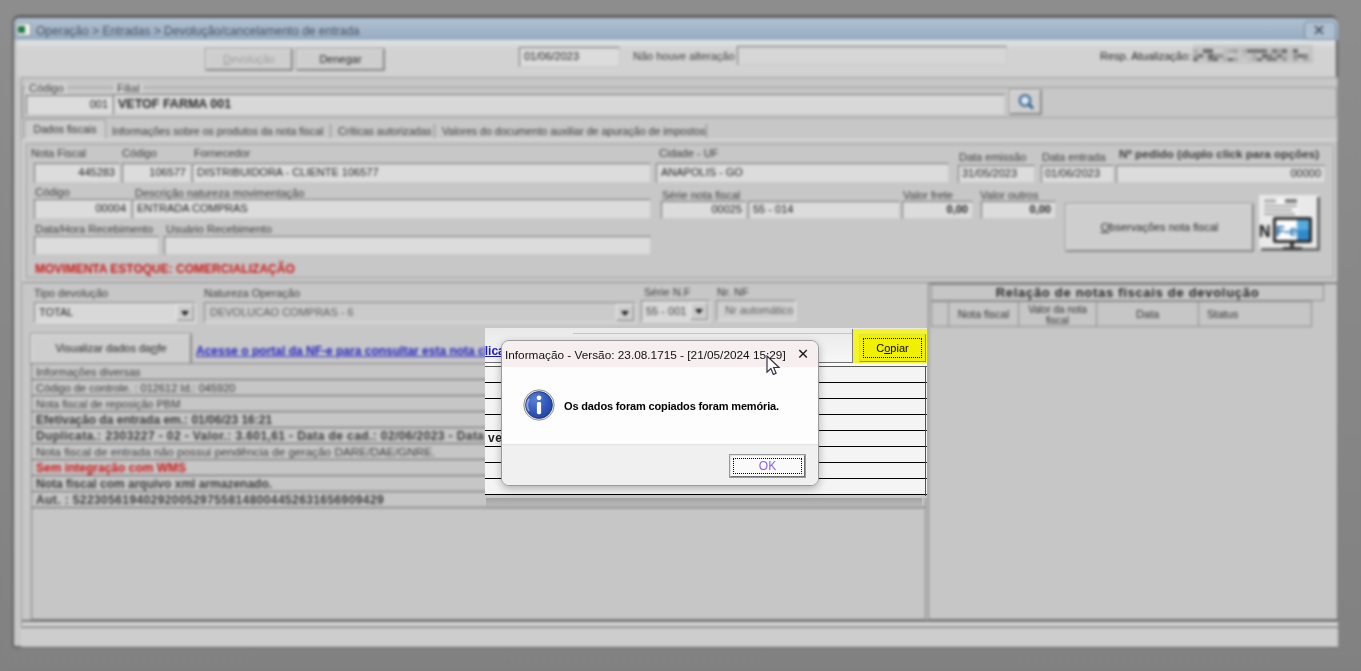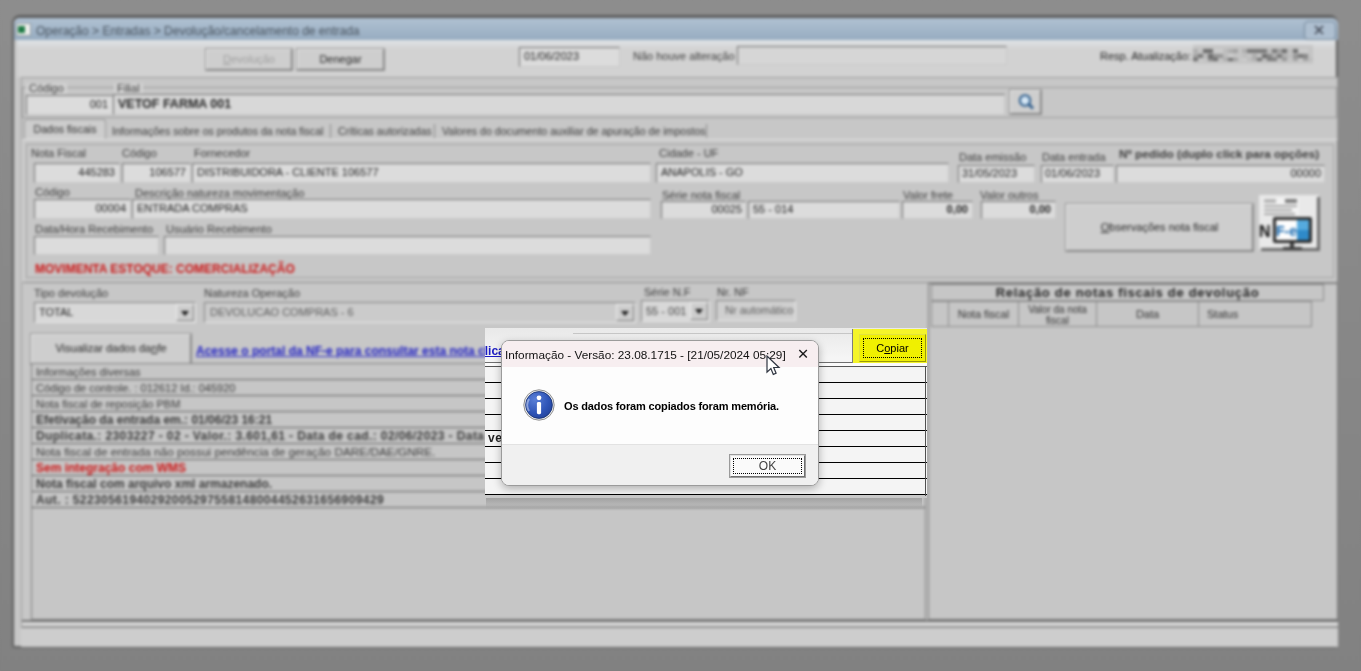--- a/index.html
+++ b/index.html
@@ -308,21 +308,21 @@
     <div class="a" style="left:10px;top:9px;width:59px;height:20px;border:1px dotted #000;box-sizing:border-box;
          font-size:11px;color:#000;text-align:center;line-height:18px;">C<u>o</u>piar</div>
   </div>
 </div>
 <div class="a" style="left:486px;top:498px;width:436px;height:12px;
      background:linear-gradient(#a2a2a2,rgba(197,197,197,0));"></div>
 
 <div class="a" style="left:501px;top:340px;width:318px;height:146px;background:#fdfdfd;border:1px solid #9b9b9b;
      border-radius:8px;box-sizing:border-box;box-shadow:0 3px 8px rgba(0,0,0,0.28);overflow:hidden;">
   <div class="a" style="left:0;top:0;width:100%;height:26px;background:#f7eef0;"></div>
-  <div class="a" style="left:3px;top:7px;font-size:11.8px;color:#111;white-space:nowrap;">Informação - Versão: 23.08.1715 - [21/05/2024 05:29]</div>
+  <div class="a" style="left:3px;top:7px;font-size:11.8px;color:#111;white-space:nowrap;">Informação - Versão: 23.08.1715 - [21/05/2024 15:29]</div>
   <div class="a" style="left:295px;top:5px;font-size:14.5px;color:#1a1a1a;">✕</div>
   <div class="a" style="left:0;top:103px;width:100%;height:43px;background:#f0f0f0;border-top:1px solid #e2e2e2;"></div>
   <svg class="a" style="left:21px;top:48px;" width="33" height="33" viewBox="0 0 33 33">
     <defs>
         <radialGradient id="gb" cx="0.35" cy="0.3" r="0.9">
       <stop offset="0" stop-color="#5a7fd6"></stop>
           <stop offset="0.55" stop-color="#2f55b8"></stop>
           <stop offset="1" stop-color="#1e3c8f"></stop>
     </radialGradient>
       </defs>
@@ -330,19 +330,19 @@
     <circle cx="16" cy="16" r="13.4" fill="url(#gb)" stroke="#16306e" stroke-width="0.8"></circle>
     <circle cx="16" cy="8.8" r="2.4" fill="#fff"></circle>
     <rect x="13.9" y="13" width="4.2" height="12.2" rx="1.4" fill="#fff"></rect>
     <path d="M6 22 A11.5 11.5 0 0 1 6 10" stroke="#cfd8f2" stroke-width="2" fill="none" opacity="0.55"></path>
   </svg>
   <div class="a" style="left:62px;top:59px;font-size:11px;letter-spacing:-0.15px;font-weight:bold;color:#000;">Os dados foram copiados foram memória.</div>
 
   <div class="a" style="left:228px;top:114px;width:75px;height:22px;background:#fafafa;
        border:1px solid;border-color:#e3e3e3 #6f6f6f #6f6f6f #e3e3e3;box-shadow:0 0 0 1px #9a9a9a;box-sizing:border-box;">
     <div class="a" style="left:2px;top:2px;right:2px;bottom:2px;border:1px dotted #000;
-         font-size:12px;color:#404040;text-align:center;line-height:14px;">OK</div>
+         font-size:12px;color:#8b5cf6;text-align:center;line-height:14px;">OK</div>
   </div>
 </div>
 
 <svg class="a" style="left:766px;top:355px;" width="16" height="22" viewBox="0 0 16 22">
   <path d="M1 1 L1 17.2 L4.9 13.6 L7.3 19.4 L10.1 18.2 L7.7 12.5 L13 12.5 Z" fill="#fff" stroke="#2e3440" stroke-width="1.2"></path>
 </svg>
 
 </body></html>

